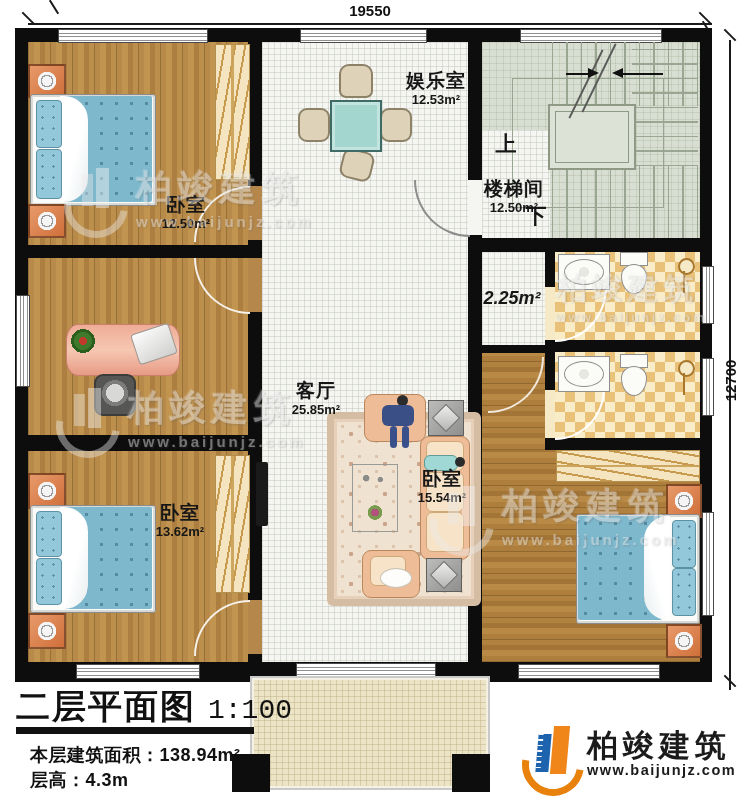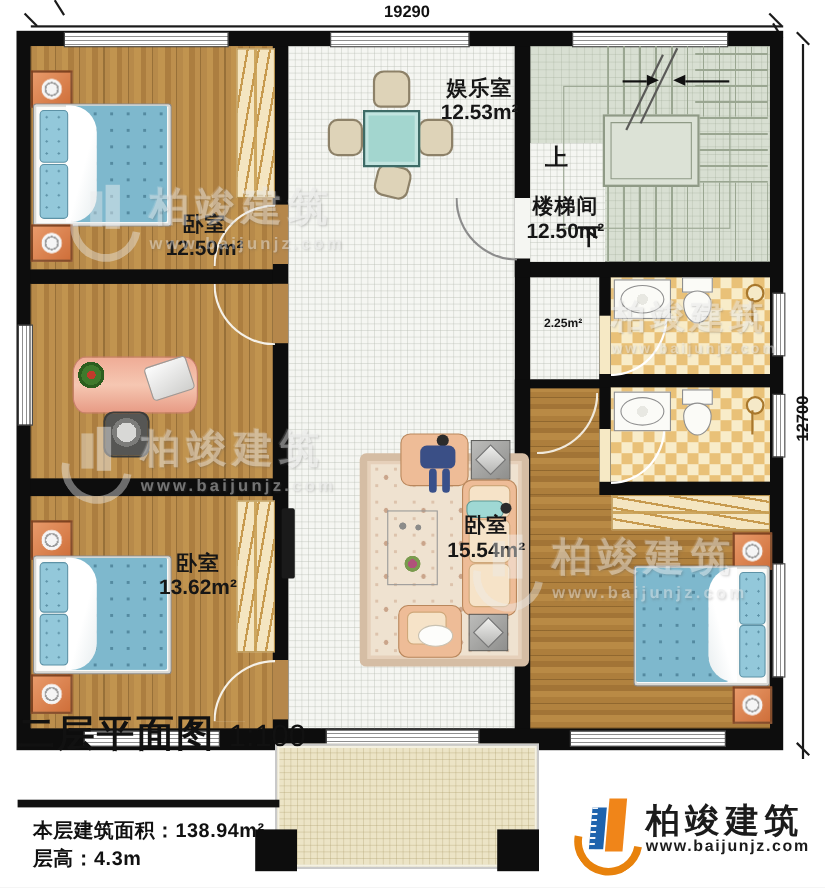--- a/index.html
+++ b/index.html
@@ -12,21 +12,21 @@
   .grid{position:absolute;background-color:#f5f6f2;background-image:linear-gradient(rgba(185,190,180,.42) 1px,transparent 1px),linear-gradient(90deg,rgba(185,190,180,.42) 1px,transparent 1px);background-size:6px 6px;}
   .stairf{position:absolute;background-color:#d8dfd2;background-image:linear-gradient(rgba(150,162,140,.25) 1px,transparent 1px),linear-gradient(90deg,rgba(150,162,140,.25) 1px,transparent 1px);background-size:7px 7px;}
   .tile{position:absolute;background:repeating-conic-gradient(#e9c178 0% 25%,#f8ecc9 0% 50%) 0 0/20px 20px;}
   .balc{position:absolute;background-color:#ece4c6;background-image:linear-gradient(rgba(175,160,110,.35) 1px,transparent 1px),linear-gradient(90deg,rgba(175,160,110,.35) 1px,transparent 1px);background-size:6px 6px;border:2px solid #c9c9c9;box-shadow:inset 0 0 0 2px #f4f1e2;}
   .winh{position:absolute;background:repeating-linear-gradient(180deg,#fff 0 2.6px,#8f8f8f 2.6px 3.6px);border:1px solid #4a4a4a;}
   .winv{position:absolute;background:repeating-linear-gradient(90deg,#fff 0 2.6px,#8f8f8f 2.6px 3.6px);border:1px solid #4a4a4a;}
   .treadv{position:absolute;background-image:repeating-linear-gradient(90deg,#9aa691 0 1.4px,transparent 1.4px 14.5px);}
   .treadh{position:absolute;background-image:repeating-linear-gradient(0deg,#9aa691 0 1.4px,transparent 1.4px 14.5px);}
   .rlabel{position:absolute;text-align:center;color:#161616;line-height:1.18;}
   .rname{font-size:19px;font-weight:700;letter-spacing:1px;}
-  .rarea{font-size:19px;font-weight:700;}
+  .rarea{font-size:13px;font-weight:700;}
   .nstand{position:absolute;background:radial-gradient(circle at 50% 50%,#f5f5f5 0 5px,#9a9a9a 5px 6.5px,#f5f5f5 6.5px 9px,rgba(0,0,0,0) 9.5px),linear-gradient(135deg,#e89a6a,#cf6f3a);border:2px solid rgba(60,30,10,.55);}
   .bedframe{position:absolute;background:#fbfbf9;border:1px solid #8a8a8a;border-radius:3px;box-shadow:inset 0 0 0 2px #d9d9d5;}
   .pillow{position:absolute;background-color:#93c8da;border:1px solid #5d92a6;border-radius:4px;background-image:radial-gradient(circle,#5d92a6 1px,transparent 1.2px);background-size:11px 11px;}
   .mattress{position:absolute;background-color:#7eb8cd;background-image:radial-gradient(circle,#548aa0 1.4px,transparent 1.6px);background-size:15px 15px;border-radius:2px;}
   .sheet{position:absolute;background:linear-gradient(105deg,#ffffff 55%,#e7edef);}
   .wrobe{position:absolute;background-color:#f4e5c0;border:1px solid #b5904c;}
   .wrobev{background-image:linear-gradient(90deg,transparent 0 46%,rgba(201,160,85,.9) 46% 54%,transparent 54%),repeating-linear-gradient(100deg,transparent 0 8px,#c79a4e 8px 10px);}
   .wrobeh{background-image:linear-gradient(0deg,transparent 0 46%,rgba(201,160,85,.9) 46% 54%,transparent 54%),repeating-linear-gradient(10deg,transparent 0 8px,#c79a4e 8px 10px);}
   .echair{position:absolute;background:#ded3b8;border:2px solid #8d8168;border-radius:9px;}
   .sofa{position:absolute;background:#eebc97;border:1.5px solid #b9875c;border-radius:9px;}
@@ -55,21 +55,21 @@
   .dimline{position:absolute;background:#1a1a1a;}
   .tick{position:absolute;width:16px;height:2px;background:#1a1a1a;transform:rotate(45deg);}
   .person-body{position:absolute;border-radius:6px;}
   .person-head{position:absolute;border-radius:50%;background:#2b2b2b;}
 </style>
 </head>
 <body>
 
 <div id="canvas">
 
-  <div class="dimlabel" style="left:310px;top:2px;width:120px;">19290</div>
+  <div class="dimlabel" style="left:310px;top:2px;width:120px;">19550</div>
   <div class="dimline" style="left:28px;top:23px;width:684px;height:2px;"></div>
   <div class="tick" style="left:20px;top:17px;"></div>
   <div class="tick" style="left:697px;top:17px;"></div>
   <div class="tick" style="left:46px;top:6px;transform:rotate(58deg);"></div>
   <div class="tick" style="left:699px;top:27px;transform:rotate(58deg);"></div>
   <div class="dimline" style="left:729px;top:40px;width:2px;height:650px;"></div>
   <div class="tick" style="left:722px;top:34px;"></div>
   <div class="tick" style="left:722px;top:680px;"></div>
   <div class="dimlabel" style="left:698px;top:372px;width:64px;transform:rotate(-90deg);">12700</div>
 
@@ -220,27 +220,31 @@
     <div class="rarea">12.50m²</div>
   </div>
   <div class="rlabel" style="left:122px;top:502px;width:116px;">
     <div class="rname">卧室</div>
     <div class="rarea">13.62m²</div>
   </div>
   <div class="rlabel" style="left:382px;top:70px;width:108px;">
     <div class="rname">娱乐室</div>
     <div class="rarea">12.53m²</div>
   </div>
+  <div class="rlabel" style="left:276px;top:380px;width:80px;">
+    <div class="rname">客厅</div>
+    <div class="rarea">25.85m²</div>
+  </div>
   <div class="rlabel" style="left:464px;top:178px;width:100px;">
     <div class="rname">楼梯间</div>
     <div class="rarea">12.50m²</div>
   </div>
   <div class="rlabel" style="left:492px;top:132px;width:28px;font-size:21px;font-weight:700;">上</div>
   <div class="rlabel" style="left:522px;top:204px;width:28px;font-size:21px;font-weight:700;">下</div>
-  <div class="rlabel rarea" style="left:472px;top:288px;width:80px;font-size:11px;">2.25m²</div>
+  <div class="rlabel rarea" style="left:472px;top:288px;width:80px;font-size:18px;font-style:italic;">2.25m²</div>
   <div class="rlabel" style="left:396px;top:468px;width:92px;">
     <div class="rname">卧室</div>
     <div class="rarea">15.54m²</div>
   </div>
 
   <div class="watermark" style="left:64px;top:164px;">
     <div class="wmicon">
         <div class="wmswoosh"></div>
         <div class="wmb1"></div>
         <div class="wmb2"></div>
@@ -272,21 +276,21 @@
         <div class="s">www.baijunjz.com</div>
       </div>
   </div>
   <div class="watermark" style="left:556px;top:268px;transform:scale(.85);transform-origin:left top;">
     <div class="wmtext">
         <div class="c">柏竣建筑</div>
         <div class="s">www.baijunjz.com</div>
       </div>
   </div>
 
-  <div class="a" style="left:16px;top:644px;white-space:nowrap;">
+  <div class="a" style="left:16px;top:684px;white-space:nowrap;font-family:Liberation Mono, monospace;">
     <span class="tb-title">二层平面图</span><span class="tb-scale">1:100</span>
   </div>
   <div class="a" style="left:16px;top:727px;width:238px;height:7px;background:#111;"></div>
   <div class="tb-line" style="left:30px;top:743px;">
     <span>本层建筑面积：</span><span>138.94m²</span>
   </div>
   <div class="tb-line" style="left:30px;top:768px;">
     <span>层高：</span><span>4.3m</span>
   </div>
 

